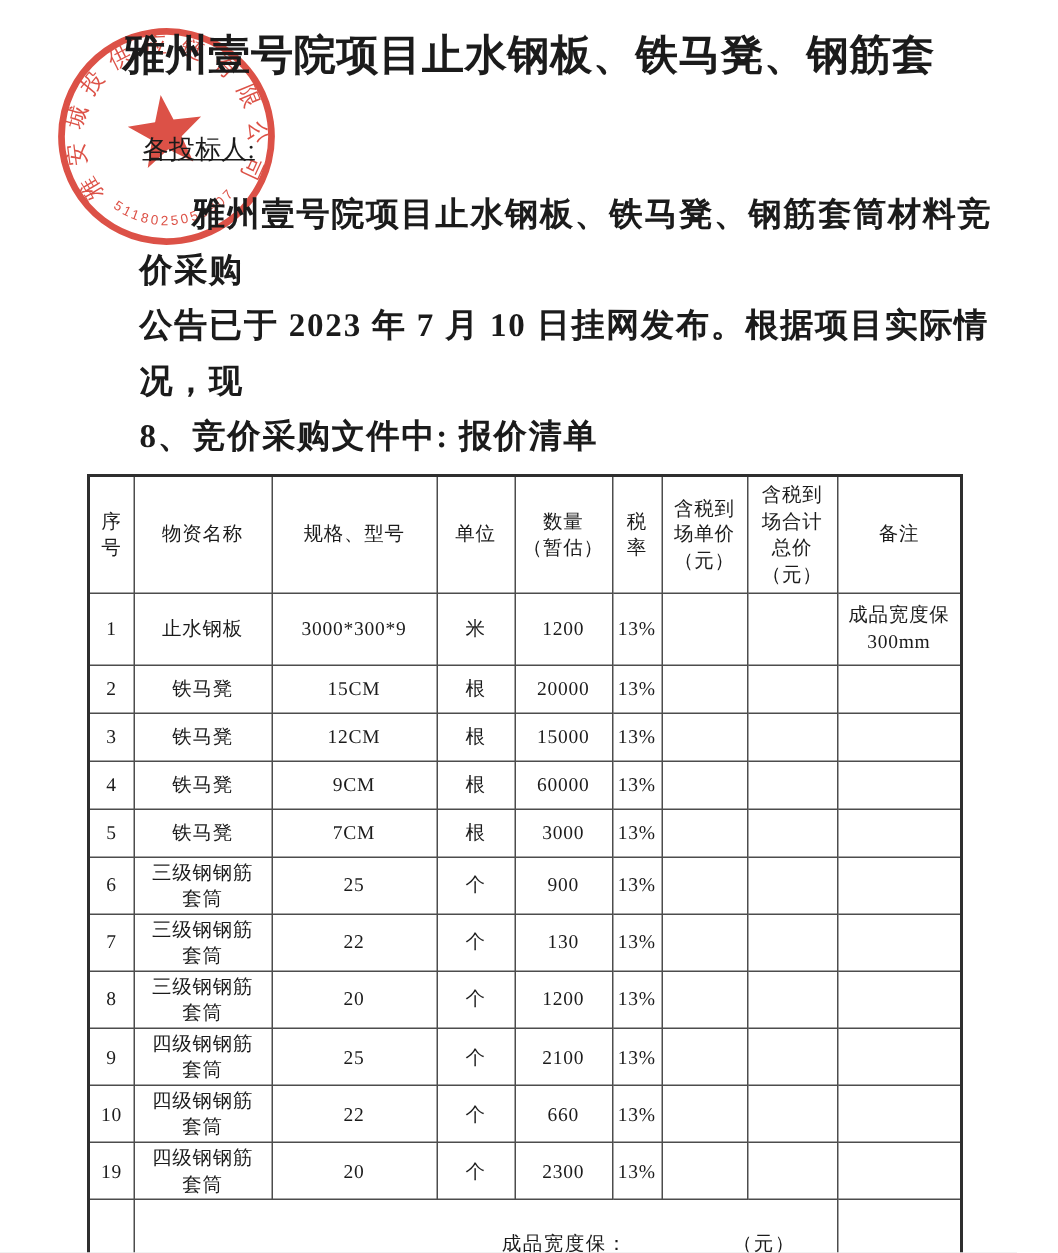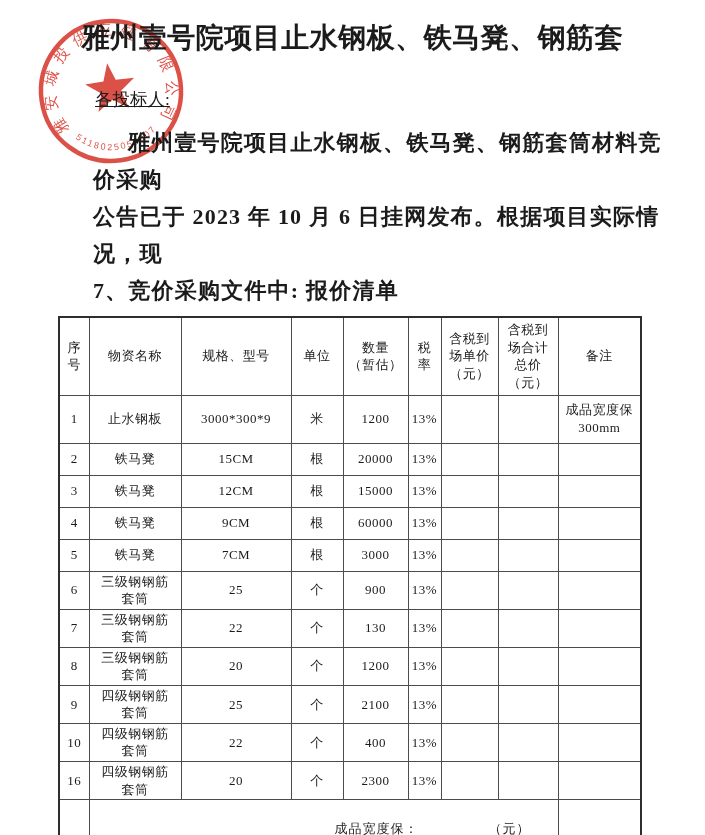--- a/index.html
+++ b/index.html
@@ -92,22 +92,22 @@
 
   <div class="content">
     <div class="doc-title">
       <div>雅州壹号院项目止水钢板、铁马凳、钢筋套</div>
     </div>
 
     <div class="salutation">各投标人:</div>
 
     <div class="intro">
       <div class="indent">雅州壹号院项目止水钢板、铁马凳、钢筋套筒材料竞价采购</div>
-      <div>公告已于 2023 年 10 月 6 日挂网发布。根据项目实际情况，现</div>
-      <div>7、竞价采购文件中: 报价清单</div>
+      <div>公告已于 2023 年 7 月 10 日挂网发布。根据项目实际情况，现</div>
+      <div>8、竞价采购文件中: 报价清单</div>
     </div>
 
     <table class="price-table">
       <colgroup>
         <col style="width:30px">
           <col style="width:92px">
           <col style="width:110px">
         <col style="width:52px">
           <col style="width:65px">
           <col style="width:33px">
@@ -240,28 +240,28 @@
             <td></td>
             <td></td>
             <td></td>
           </tr>
           <tr>
             <td>10</td>
             <td>四级钢钢筋
 套筒</td>
             <td>22</td>
             <td>个</td>
-            <td>400</td>
-            <td>13%</td>
-            <td></td>
-            <td></td>
-            <td></td>
-          </tr>
-          <tr>
-            <td>16</td>
+            <td>660</td>
+            <td>13%</td>
+            <td></td>
+            <td></td>
+            <td></td>
+          </tr>
+          <tr>
+            <td>19</td>
             <td>四级钢钢筋
 套筒</td>
             <td>20</td>
             <td>个</td>
             <td>2300</td>
             <td>13%</td>
             <td></td>
             <td></td>
             <td></td>
           </tr>

